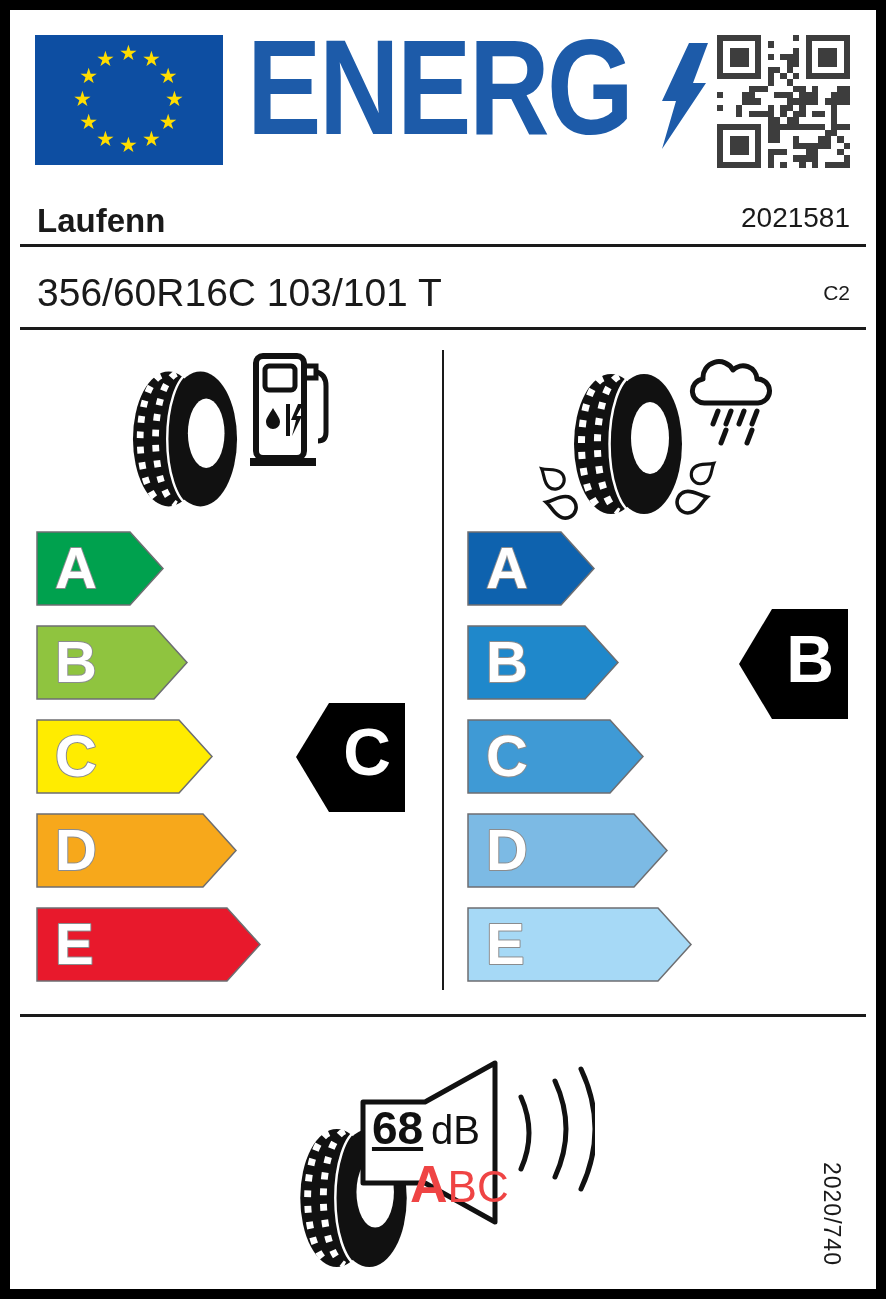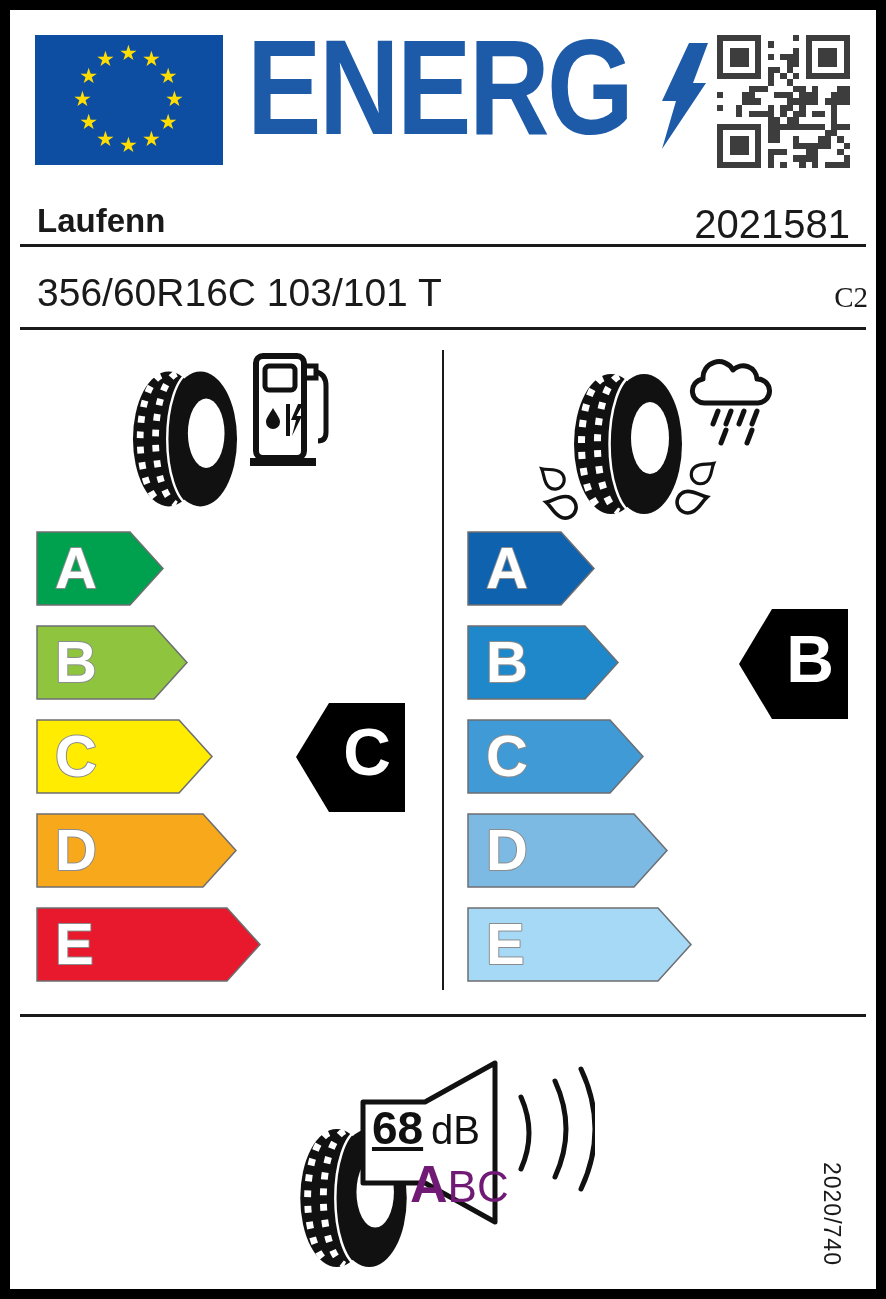--- a/index.html
+++ b/index.html
@@ -12,32 +12,32 @@
   .rule{position:absolute; left:10px; width:846px; height:3px; background:#1a1a1a;}
   .vdivider{position:absolute; left:432px; top:340px; width:2px; height:640px; background:#1a1a1a;}
   .eu-flag{position:absolute; left:25px; top:25px; width:188px; height:130px; background:#0d4ea2;}
   .eu-flag .star{position:absolute; font-size:21px; line-height:1; color:#ffdd00;}
   .energ{
     position:absolute; left:237px; top:14px; font-size:136px; line-height:126px;
     font-weight:bold; letter-spacing:-3px; color:#1d5ba9;
     transform:scaleX(0.82); transform-origin:left top; white-space:nowrap;
   }
   .brand-name{position:absolute; left:27px; top:192px; font-size:33px; font-weight:bold;}
-  .article-number{position:absolute; right:26px; top:192px; font-size:40px;}
+  .article-number{position:absolute; right:26px; top:192px; font-size:28px;}
   .tyre-size{position:absolute; left:27px; top:261px; font-size:39px;}
-  .tyre-class{position:absolute; right:8px; top:271px; font-size:29px;font-family:Liberation Serif, serif;}
+  .tyre-class{position:absolute; right:26px; top:271px; font-size:21px;}
   .scale-col{position:absolute; display:flex; flex-direction:column; gap:19px; align-items:flex-start;}
   .scale-col svg{display:block;}
   svg{font-family:"Liberation Sans", sans-serif;}
   .scale-letter{font-weight:bold; font-size:58px; fill:#fff; stroke:#8a8c8e; stroke-width:2px; paint-order:stroke; stroke-linejoin:round;}
   .rating-letter{font-weight:bold; font-size:66px; fill:#fff; text-anchor:middle;}
   .noise-db{position:absolute; left:350px; top:1095px; width:132px; text-align:center; white-space:nowrap; color:#111;}
   .noise-db .val{font-size:46px; font-weight:bold; line-height:1;text-decoration:underline;}
   .noise-db .unit{font-size:40px; margin-left:8px; line-height:1;}
-  .noise-abc{position:absolute; left:400px; top:1148px; color:#701a75; white-space:nowrap; line-height:1;}
+  .noise-abc{position:absolute; left:400px; top:1148px; color:#ef4444; white-space:nowrap; line-height:1;}
   .noise-abc .big{font-size:52px; font-weight:bold;}
   .noise-abc .small{font-size:44px;}
   .regulation{
     position:absolute; left:808px; top:1152px; font-size:23px; letter-spacing:1px;
     writing-mode:vertical-rl; color:#1a1a1a;
   }
 </style>
 </head>
 <body>
 

